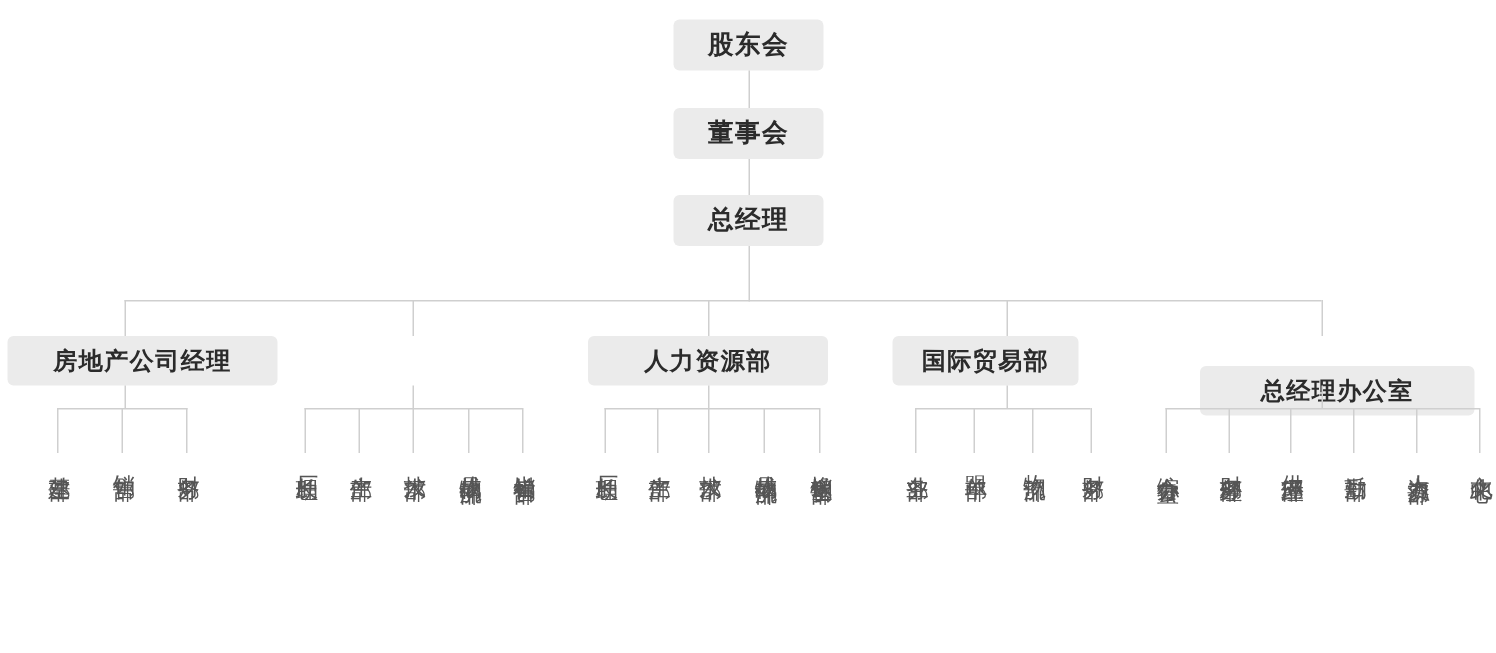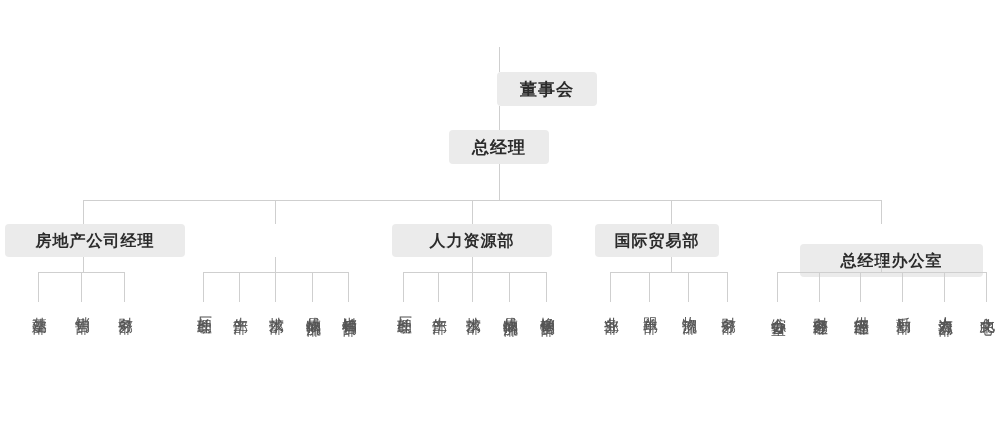--- a/index.html
+++ b/index.html
@@ -64,24 +64,25 @@
     position: absolute;
     height: 1px;
     background: #cfcfcf;
   }
 </style>
 </head>
 <body>
 
 <div id="chart-root">
 
+  <div class="node-box node-top" style="left:449px; top:13px; width:100px;">股东会</div>
 
   <div class="line-v" style="left:499px; top:47px; height:25px;"></div>
 
-  <div class="node-box node-top" style="left:449px; top:72px; width:100px;margin-left:48px;">董事会</div>
+  <div class="node-box node-top" style="left:449px; top:72px; width:100px;">董事会</div>
 
   <div class="line-v" style="left:499px; top:106px; height:24px;"></div>
 
   <div class="node-box node-top" style="left:449px; top:130px; width:100px;">总经理</div>
 
   <div class="line-v" style="left:499px; top:164px; height:37px;"></div>
   <div class="line-h" style="left:83px; top:200px; width:798px;"></div>
 
   <div class="line-v" style="left:83px;  top:200px; height:24px;"></div>
   <div class="line-v" style="left:275px; top:200px; height:24px;"></div>

